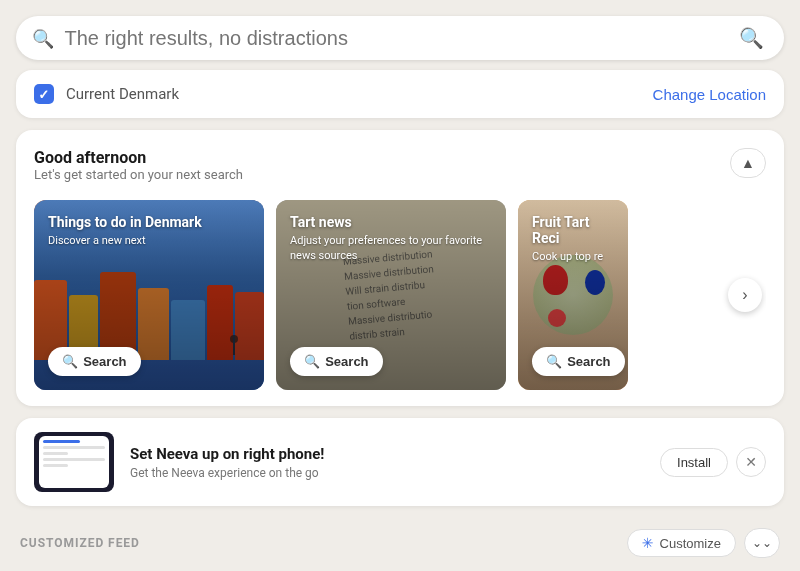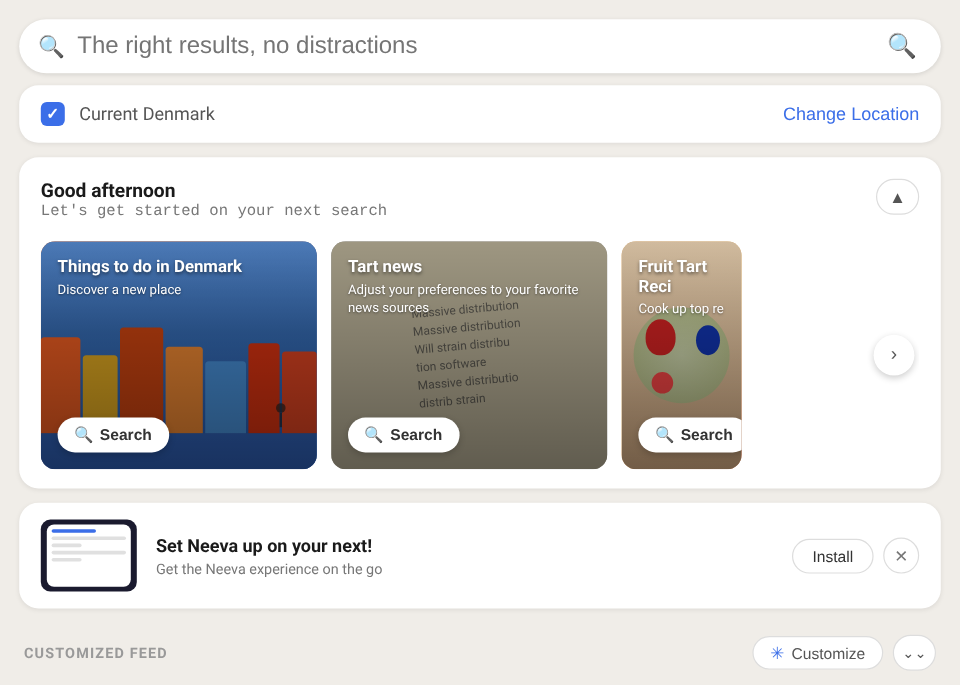--- a/index.html
+++ b/index.html
@@ -102,21 +102,20 @@
     }
     .greeting-title {
       font-size: 16px;
       font-weight: 700;
       color: #1a1a1a;
     }
     .greeting-subtitle {
       font-size: 13px;
       color: #777;
       margin-bottom: 14px;
-      font-family: Liberation Mono, monospace;
     }
     .greeting-actions {
       display: flex;
       align-items: center;
       gap: 8px;
     }
     .dismiss-btn {
       background: none;
       border: 1.5px solid #ddd;
       border-radius: 20px;
@@ -433,21 +432,21 @@
         <div style="position:absolute;bottom:0;left:0;right:0;height:30px;background:rgba(60,100,180,0.4);"></div>
 
         <div style="position:absolute;bottom:25px;right:20px;width:20px;height:30px;opacity:0.7;">
           <div style="width:8px;height:8px;background:#222;border-radius:50%;margin:0 auto;"></div>
           <div style="width:2px;height:12px;background:#222;margin:0 auto;"></div>
         </div>
       </div>
       <div class="card-overlay"></div>
       <div class="card-content">
         <div class="card-title">Things to do in Denmark</div>
-        <div class="card-desc">Discover a new place</div>
+        <div class="card-desc">Discover a new next</div>
       </div>
       <button class="card-search-btn">
         <span class="s-icon">🔍</span>
         <span>Search</span>
       </button>
     </div>
 
     <div class="card card-technews">
       <div class="newspaper-bg">
         <div class="newspaper-text-block">
@@ -463,21 +462,21 @@
       <div class="card-content">
         <div class="card-title">Tart news</div>
         <div class="card-desc">Adjust your preferences to your favorite news sources</div>
       </div>
       <button class="card-search-btn">
         <span class="s-icon">🔍</span>
         <span>Search</span>
       </button>
     </div>
 
-    <div class="card card-fruittart" style="width:100px;">
+    <div class="card card-fruittart" style="width:110px;">
       <div class="fruittart-bg">
 
         <div style="position:absolute;top:50%;left:50%;transform:translate(-50%,-50%);width:80px;height:80px;border-radius:50%;background:radial-gradient(circle,#c8d0a8,#b0b880);overflow:hidden;">
           <div style="position:absolute;top:10px;left:10px;width:25px;height:30px;background:#cc2222;border-radius:50% 50% 45% 45%;"></div>
           <div style="position:absolute;top:15px;right:8px;width:20px;height:25px;background:#1133aa;border-radius:50%;"></div>
           <div style="position:absolute;bottom:8px;left:15px;width:18px;height:18px;background:#ee4444;border-radius:50%;"></div>
         </div>
       </div>
       <div class="card-overlay"></div>
       <div class="card-content">
@@ -500,21 +499,21 @@
       <div class="phone-screen-content">
         <div class="phone-line blue"></div>
         <div class="phone-line"></div>
         <div class="phone-line short"></div>
         <div class="phone-line"></div>
         <div class="phone-line short"></div>
       </div>
     </div>
   </div>
   <div class="promo-text">
-    <div class="promo-title">Set Neeva up on your next!</div>
+    <div class="promo-title">Set Neeva up on right phone!</div>
     <div class="promo-desc">Get the Neeva experience on the go</div>
   </div>
   <div class="promo-actions">
     <button class="install-btn">Install</button>
     <button class="close-btn">✕</button>
   </div>
 </div>
 
 <div class="feed-bar">
   <span class="feed-label">CUSTOMIZED FEED</span>

